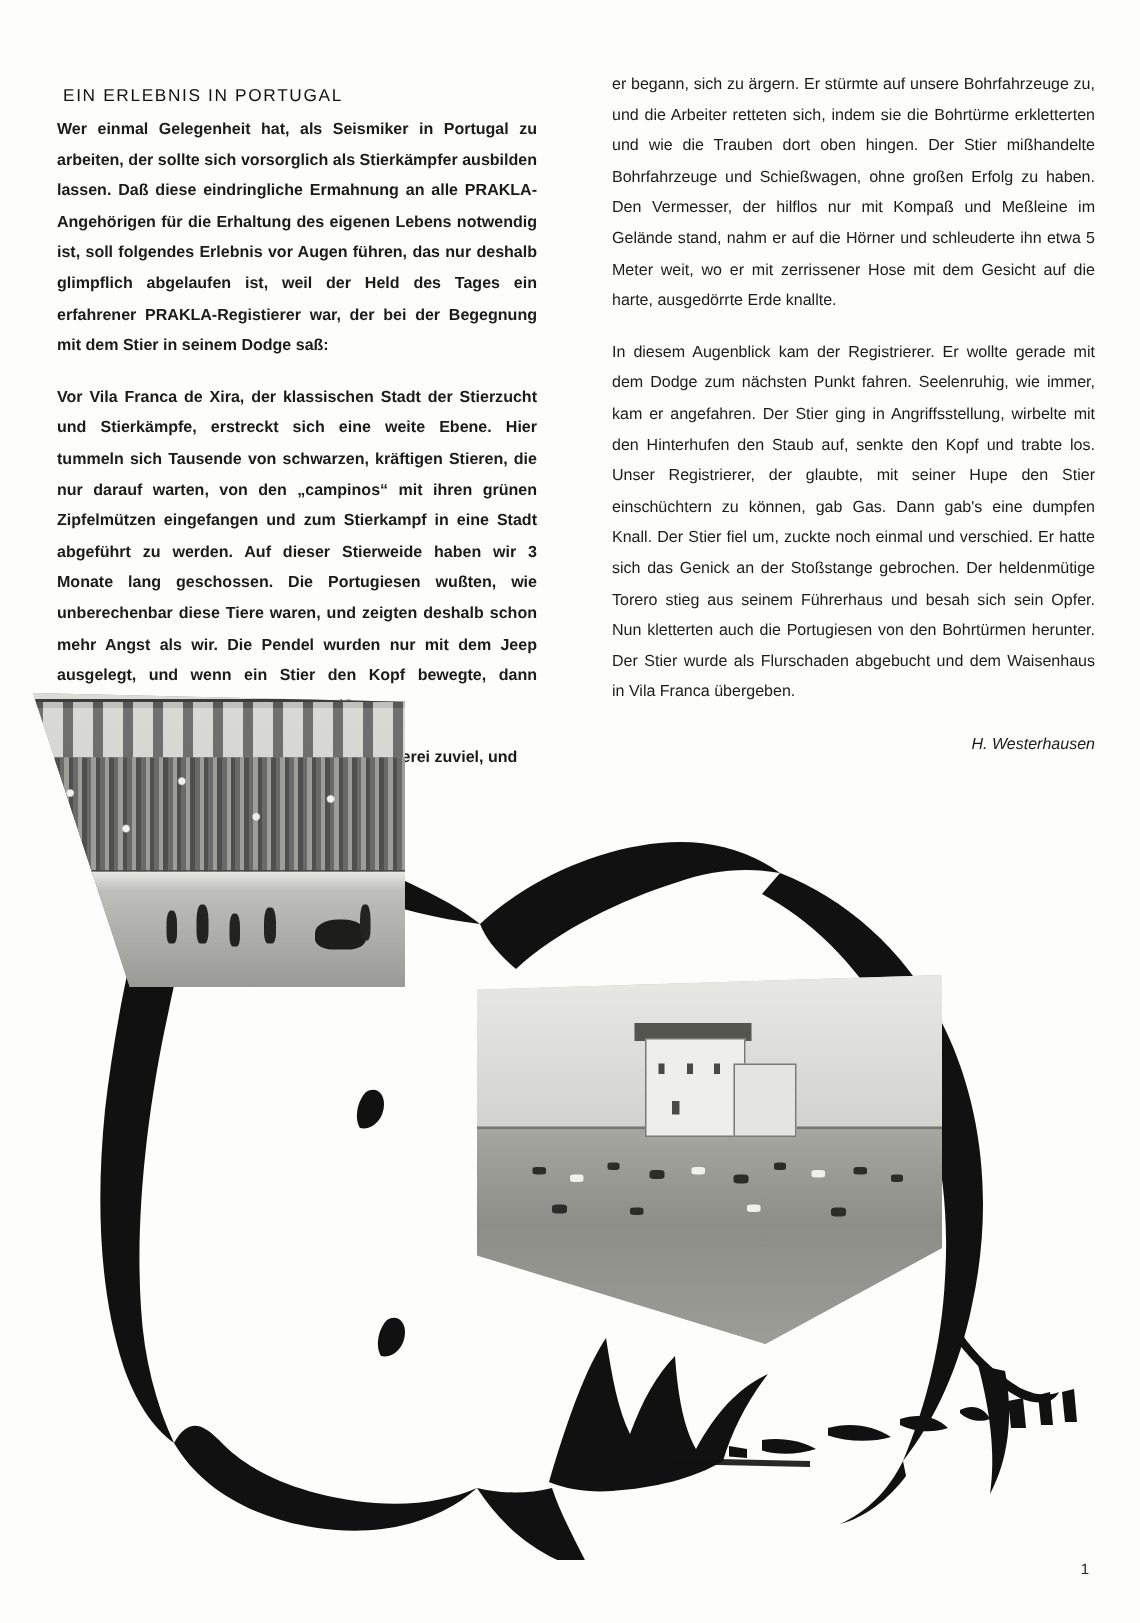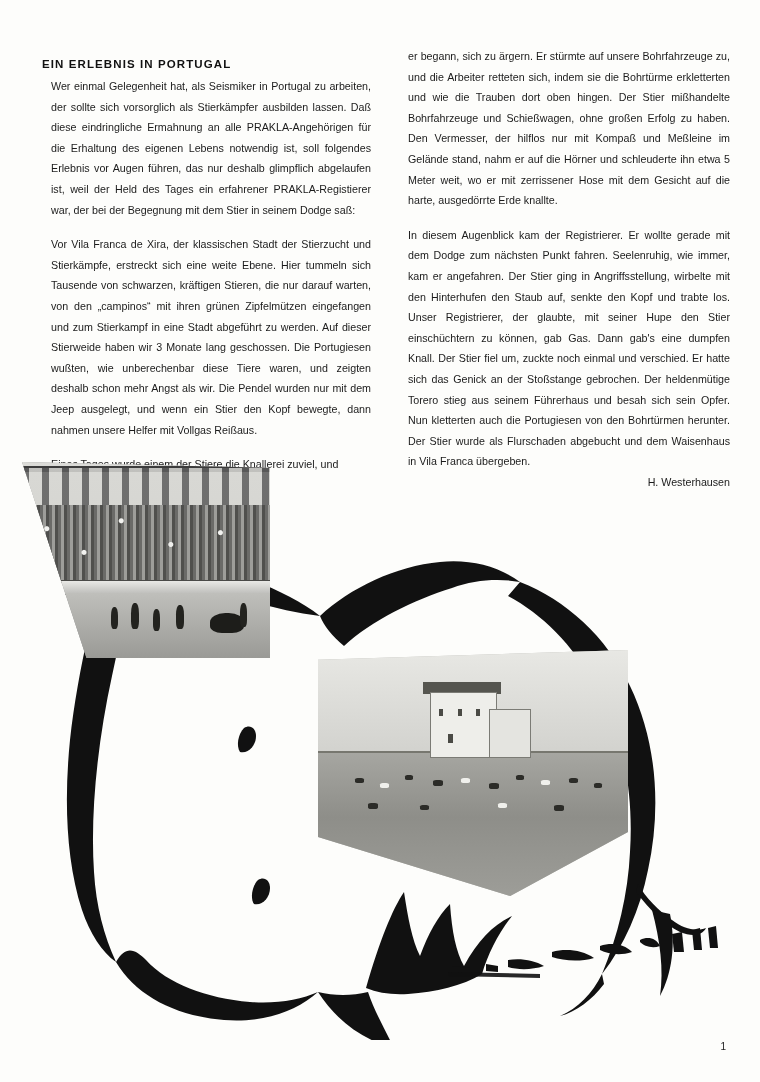--- a/index.html
+++ b/index.html
@@ -17,41 +17,43 @@
     background: #fdfdfb;
     overflow: hidden;
   }
   
   #title {
     position: absolute;
     left: 42px;
     top: 50px;
     width: 330px;
     font-size: 11.5px;
-    font-weight: bold;
+    font-weight: normal;
     letter-spacing: 1.1px;
     color: #111;
   }
   .col {
     position: absolute;
     top: 76px;
     width: 320px;
     font-size: 10.7px;
     line-height: 20.6px;
     color: #1b1b1b;
     text-align: justify;
     text-justify: inter-word;
   }
-  #col-left  { left: 51px; }
+  #col-left  { left: 38px; font-weight: bold; }
   #col-right { left: 408px; top: 46px; width: 322px; }
   .col p { margin: 0 0 14px 0; }
   .col p.cont { margin-bottom: 0; }
   .sig {
+    margin-top: 14px;
     text-align: right;
     font-size: 10.7px;
+    font-style: italic;
   }
   
   #artwork {
     position: absolute;
     left: 0;
     top: 440px;
     width: 760px;
     height: 600px;
   }
   #artwork svg { display: block; }

